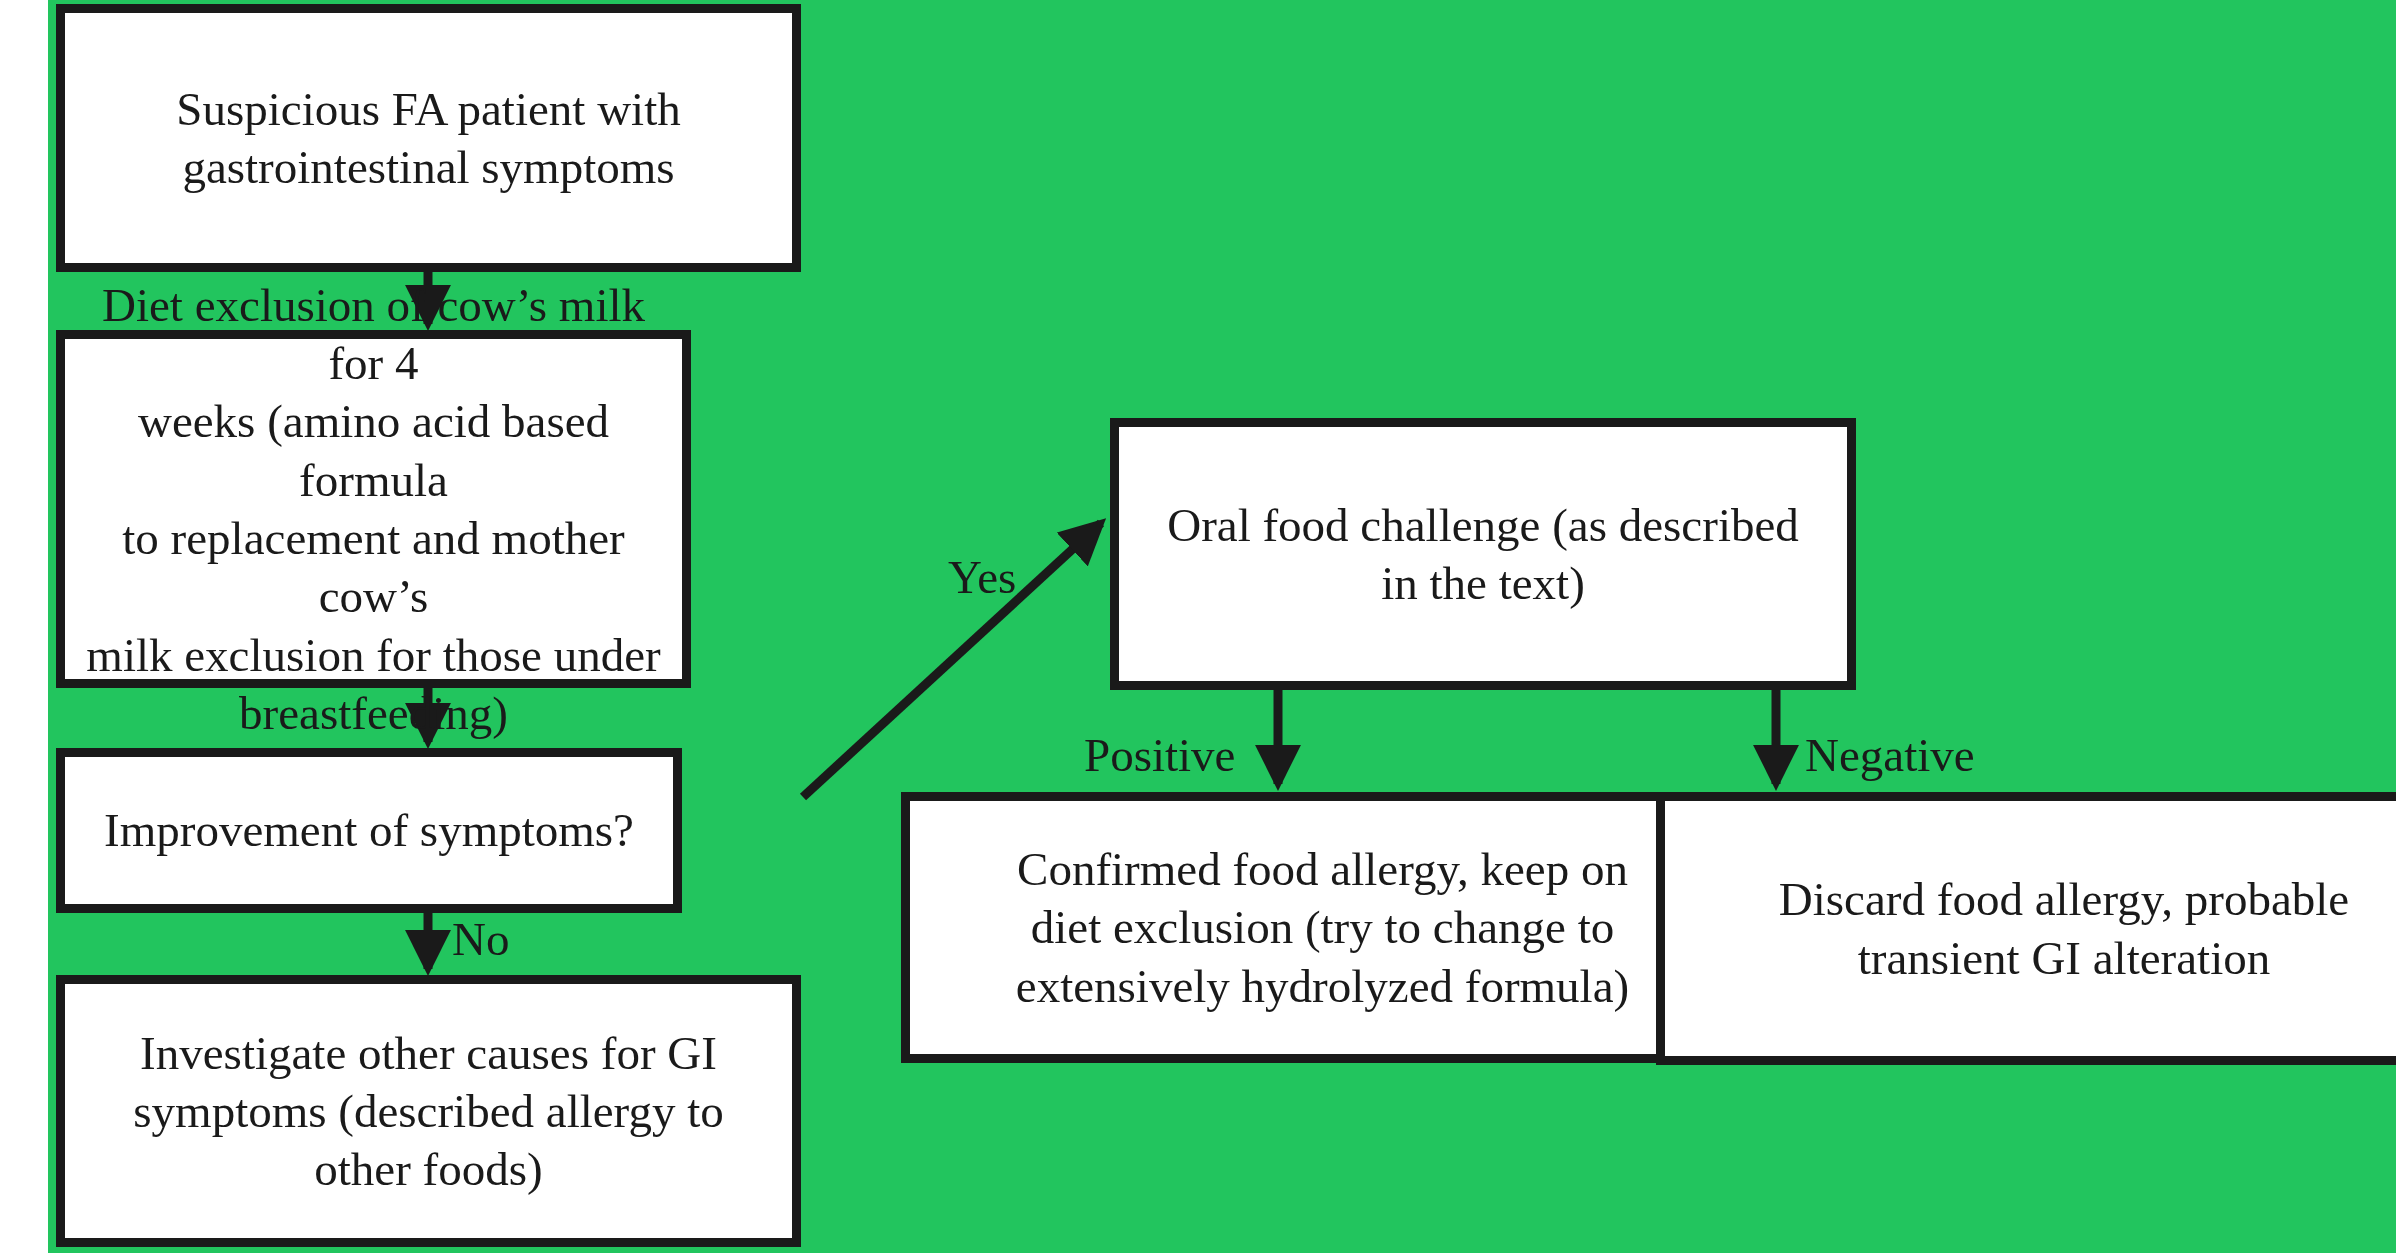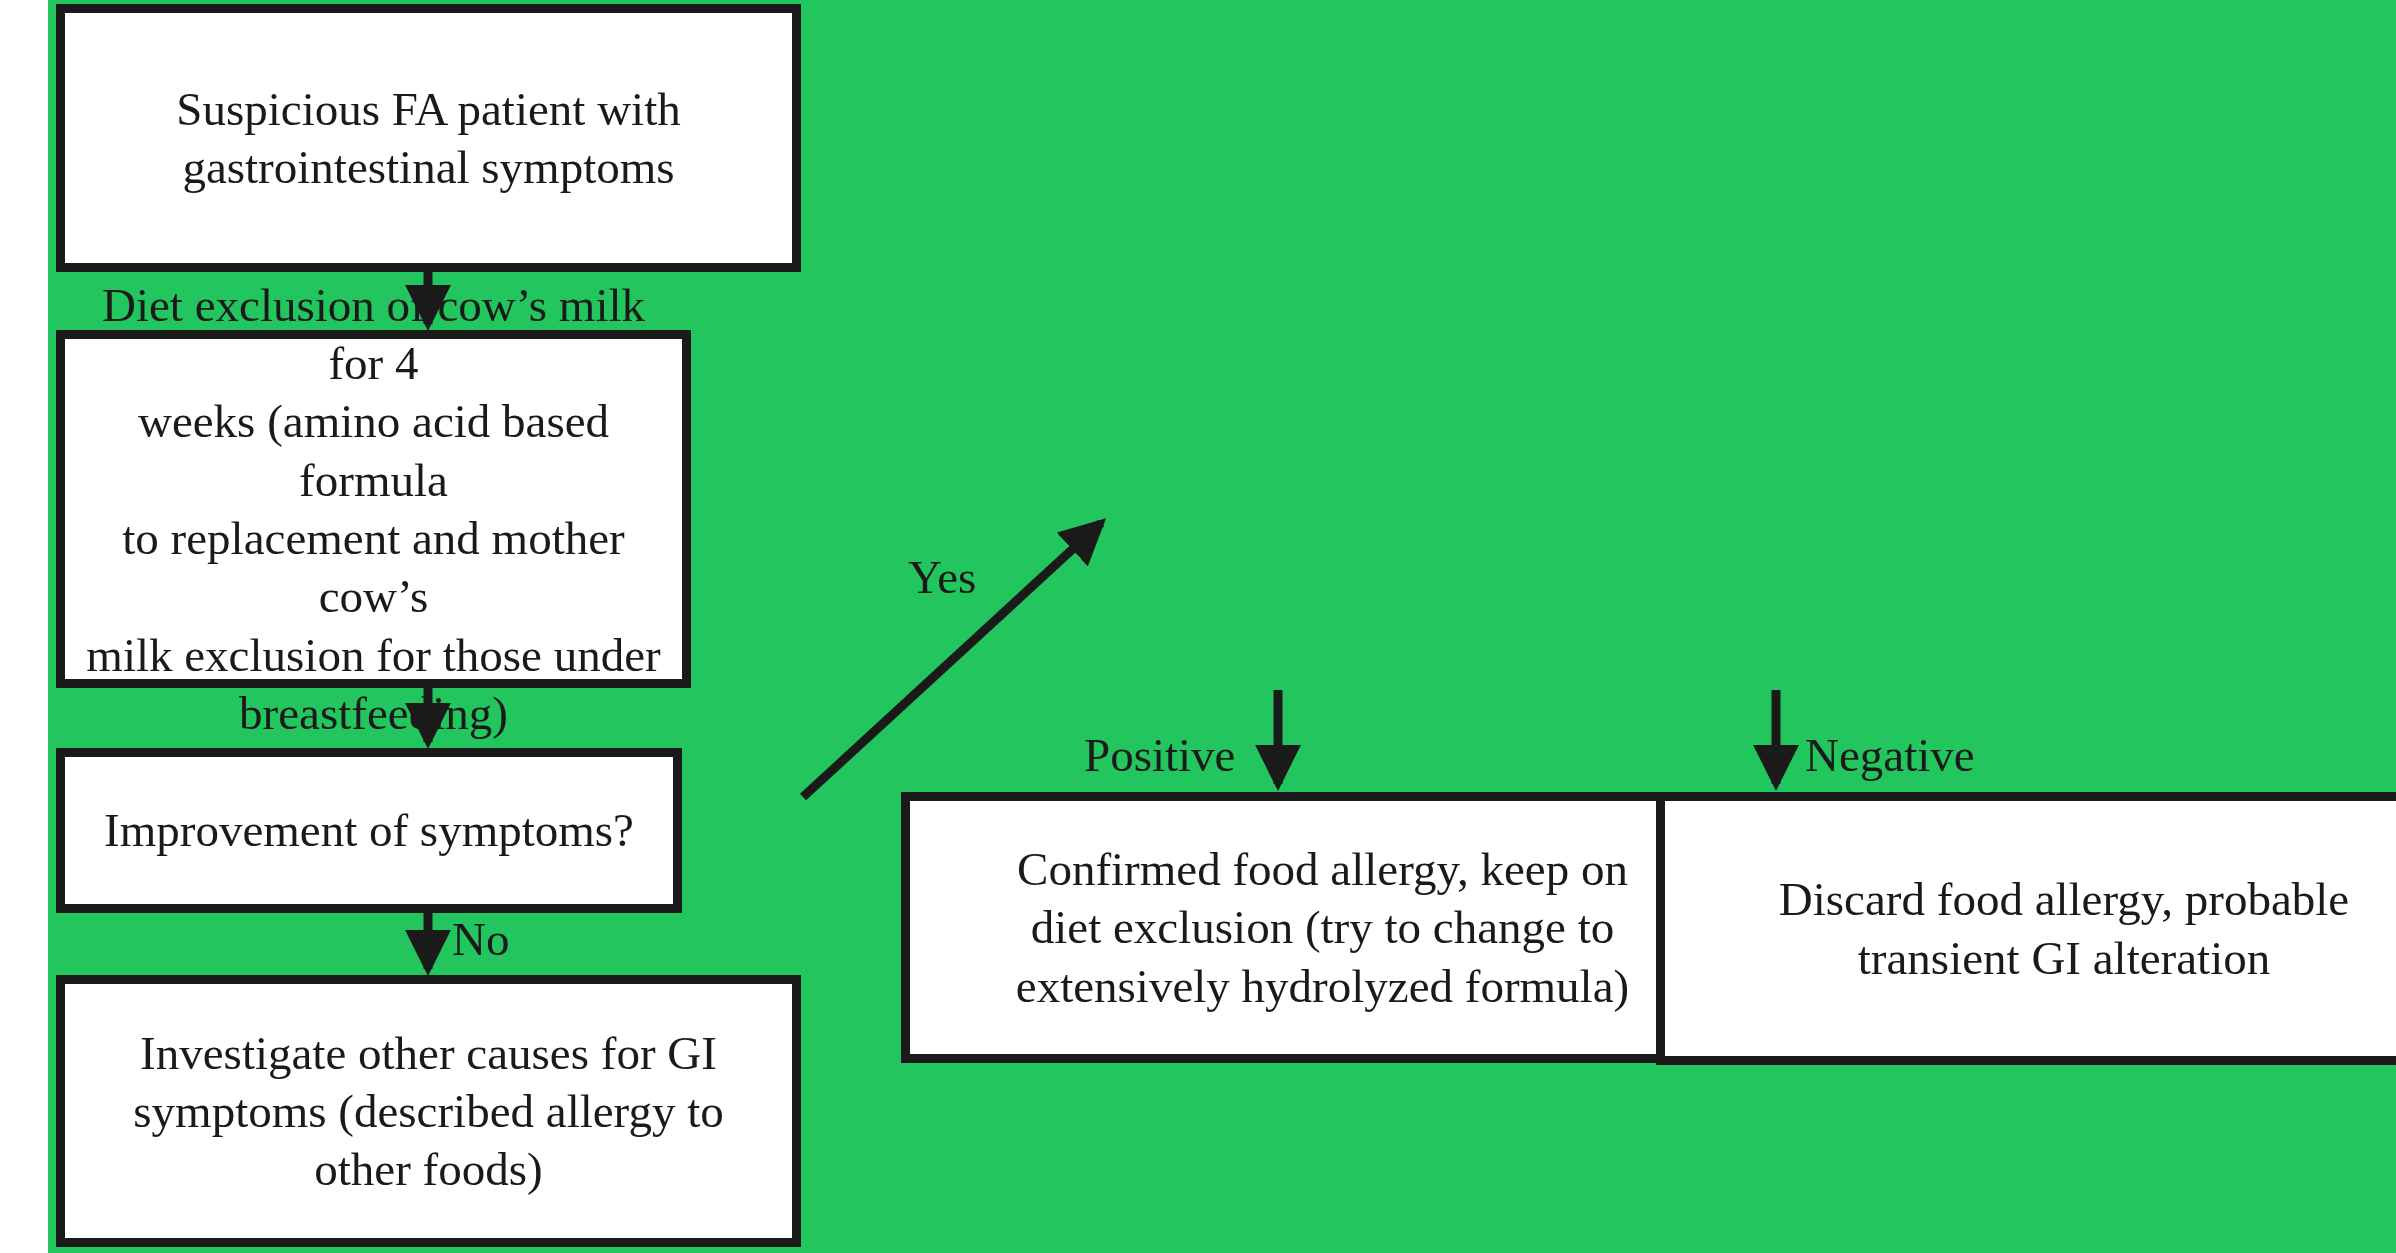--- a/index.html
+++ b/index.html
@@ -48,21 +48,21 @@
   
   #n-suspicious   { left: 8px;    top: 4px;   width: 745px; height: 268px; }
   #n-diet         { left: 8px;    top: 330px; width: 635px; height: 358px; }
   #n-improvement  { left: 8px;    top: 748px; width: 626px; height: 165px; }
   #n-investigate  { left: 8px;    top: 975px; width: 745px; height: 272px; }
   
   #n-ofc          { left: 1062px; top: 418px; width: 746px; height: 272px; }
   #n-confirmed    { left: 853px;  top: 792px; width: 843px; height: 271px; }
   #n-discard      { left: 1608px; top: 792px; width: 816px; height: 273px; }
   
-  #lbl-yes      { left: 860px;  top: 552px; }
+  #lbl-yes      { left: 900px;  top: 552px; }
   #lbl-no       { left: 404px;  top: 914px; }
   #lbl-positive { left: 1036px; top: 730px; }
   #lbl-negative { left: 1757px; top: 730px; }
 </style>
 </head>
 <body>
 
 <div class="canvas">
 
   <svg class="arrow-layer" viewBox="0 0 2396 1253" xmlns="http://www.w3.org/2000/svg">
@@ -87,20 +87,22 @@
 to replacement and mother cow’s
 milk exclusion for those under
 breastfeeding)</div>
 
   <div class="node" id="n-improvement">Improvement of symptoms?</div>
 
   <div class="node" id="n-investigate">Investigate other causes for GI
 symptoms (described allergy to
 other foods)</div>
 
+  <div class="node" id="n-ofc">Oral food challenge (as described
+in the text)</div>
 
   <div class="node" id="n-confirmed">Confirmed food allergy, keep on
 diet exclusion (try to change to
 extensively hydrolyzed formula)</div>
 
   <div class="node" id="n-discard">Discard food allergy, probable
 transient GI alteration</div>
 
   <div class="edge-label" id="lbl-yes">Yes</div>
 

